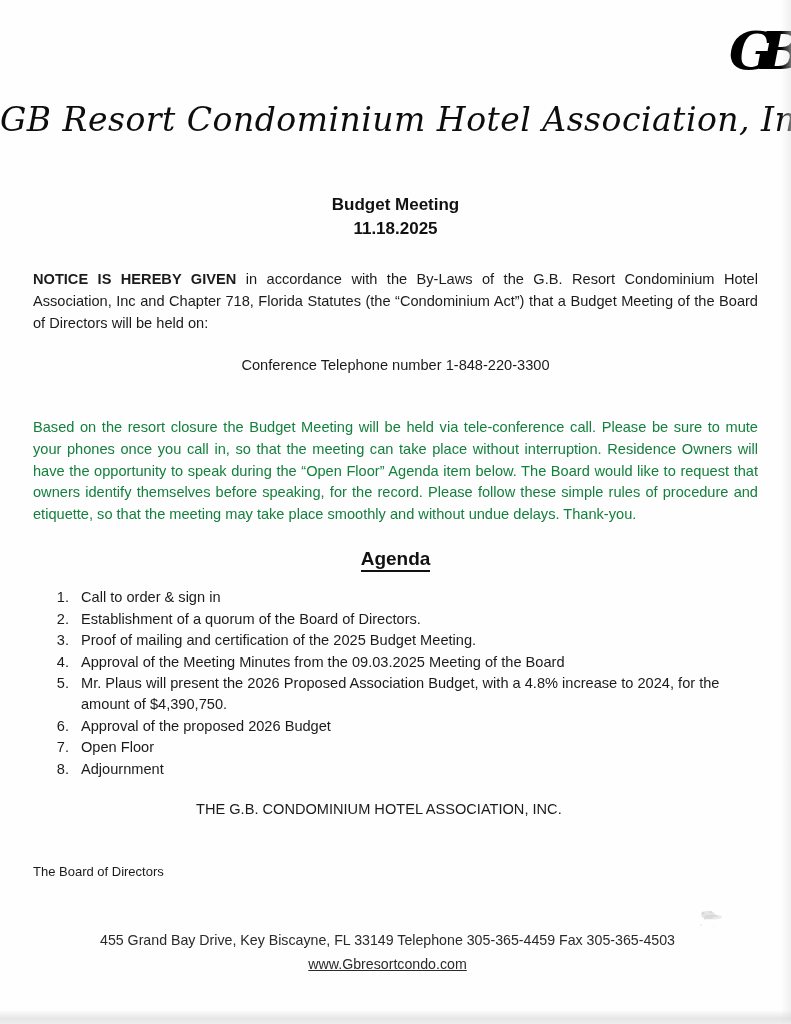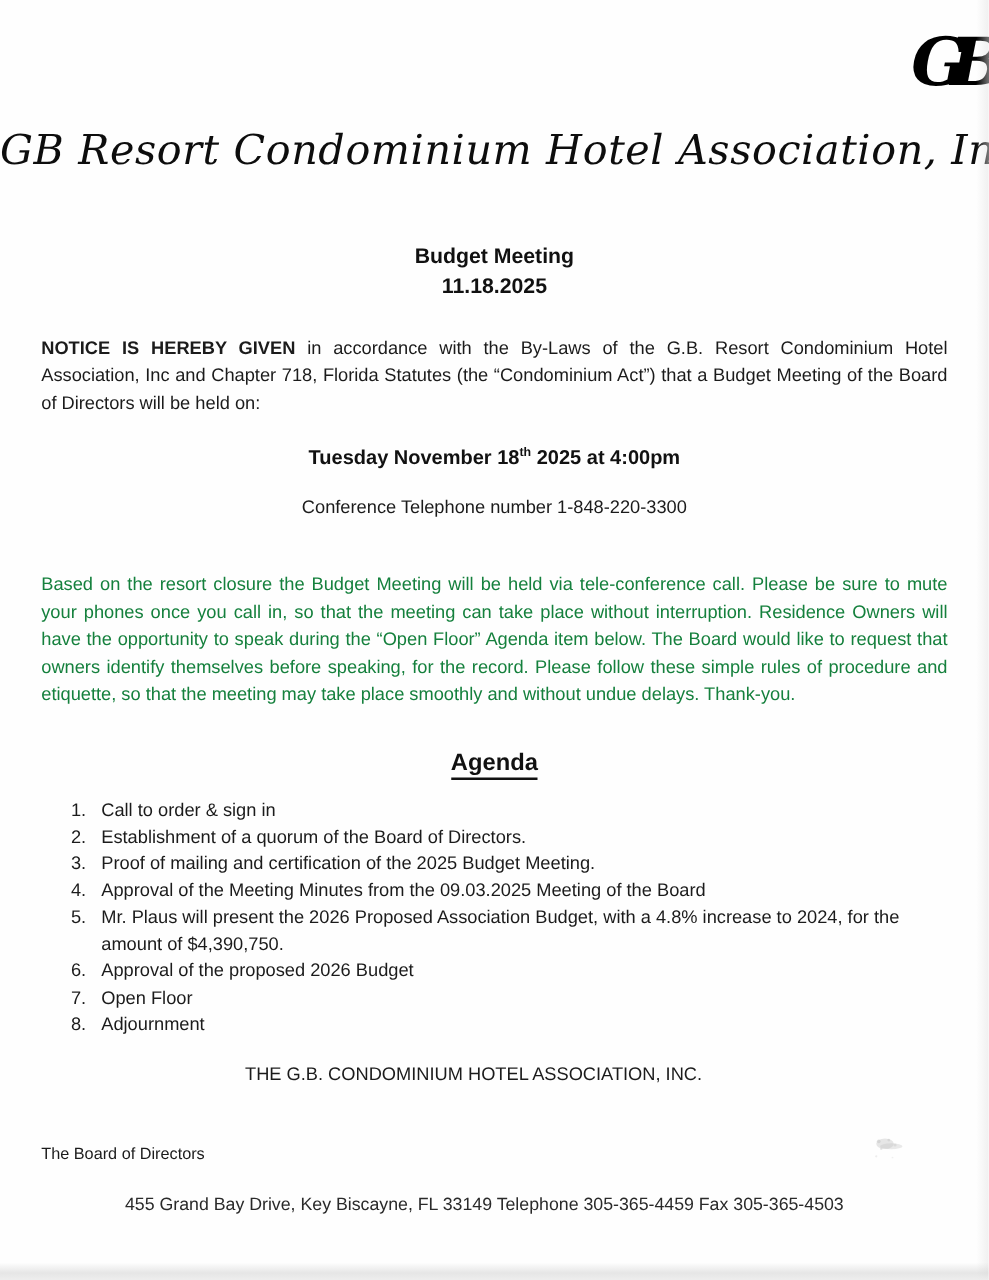--- a/index.html
+++ b/index.html
@@ -103,21 +103,21 @@
     font-size: 14.6px;
     line-height: 1.5;
     text-align: justify;
     color: #15803d;
   }
 
   .agenda-heading {
     text-align: center;
     font-weight: 700;
     font-size: 19px;
-    margin-top: 32px;
+    margin-top: 22px;
     color: #111;
   }
   .agenda-heading span {
     border-bottom: 2px solid #111;
     padding-bottom: 1px;
   }
 
   ol.agenda-list {
     margin: 17px 0 0 0;
     padding-left: 40px;
@@ -199,21 +199,20 @@
 
   <div class="title-block">
     <div>Budget Meeting</div>
     <div>11.18.2025</div>
   </div>
 
   <div class="content">
 
     <p class="notice-para"><b>NOTICE IS HEREBY GIVEN</b><span> in accordance with the By-Laws of the G.B. Resort Condominium Hotel Association, Inc and Chapter 718, Florida Statutes (the “Condominium Act”) that a Budget Meeting of the Board of Directors will be held on:</span></p>
 
-    <div class="datetime-line"><span>Tuesday November 18</span><sup>th</sup><span> 2025 at 4:00pm</span></div>
 
     <div class="conference-block">
       <div>Conference Telephone number 1-848-220-3300</div>
     </div>
 
     <p class="body-para">Based on the resort closure the Budget Meeting will be held via tele-conference call. Please be sure to mute your phones once you call in, so that the meeting can take place without interruption. Residence Owners will have the opportunity to speak during the “Open Floor” Agenda item below. The Board would like to request that owners identify themselves before speaking, for the record. Please follow these simple rules of procedure and etiquette, so that the meeting may take place smoothly and without undue delays. Thank-you.</p>
 
     <div class="agenda-heading"><span>Agenda</span></div>
 
     <ol class="agenda-list">
@@ -227,20 +226,21 @@
       <li>Adjournment</li>
     </ol>
 
     <div class="closing-org">THE G.B. CONDOMINIUM HOTEL ASSOCIATION, INC.</div>
     <div class="closing-signoff">The Board of Directors</div>
 
   </div>
 
   <div class="footer">
     <div>455 Grand Bay Drive, Key Biscayne, FL 33149 Telephone 305-365-4459 Fax 305-365-4503</div>
+    <div class="site">www.Gbresortcondo.com</div>
   </div>
 
   <svg class="scan-smudge" viewBox="0 0 34 26">
     <g fill="#555">
       <ellipse cx="14" cy="9" rx="7" ry="4.2" opacity="0.42"></ellipse>
       <ellipse cx="19" cy="11" rx="9" ry="2.4" opacity="0.36"></ellipse>
       <circle cx="9" cy="7" r="1.5" opacity="0.5"></circle>
       <circle cx="17" cy="6" r="1.1" opacity="0.45"></circle>
       <circle cx="22" cy="10" r="1.3" opacity="0.4"></circle>
       <circle cx="11" cy="13" r="1.0" opacity="0.38"></circle>

